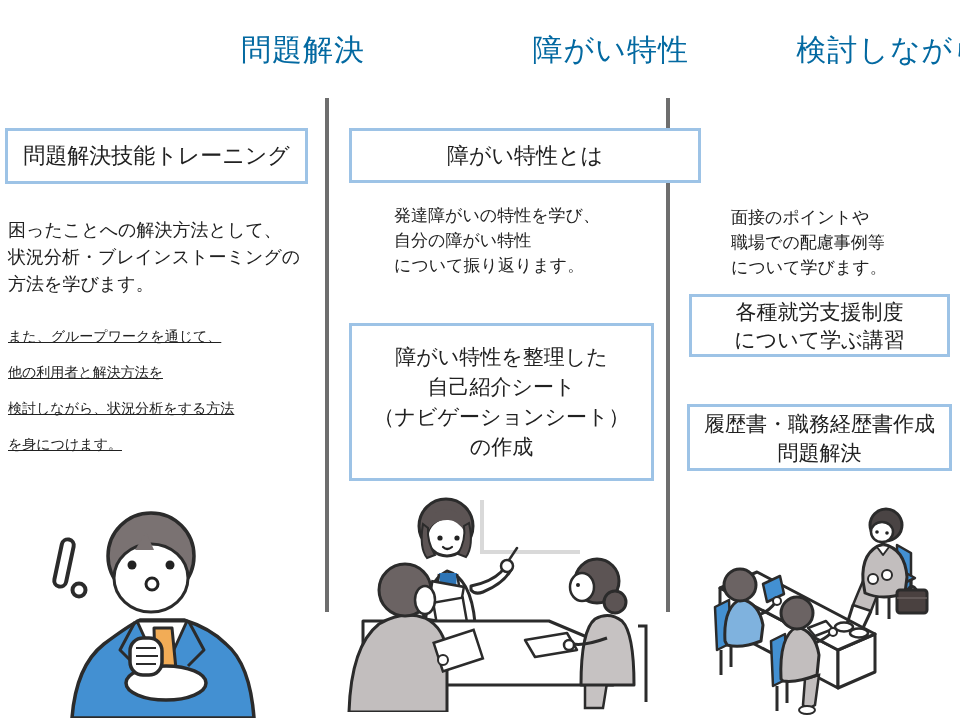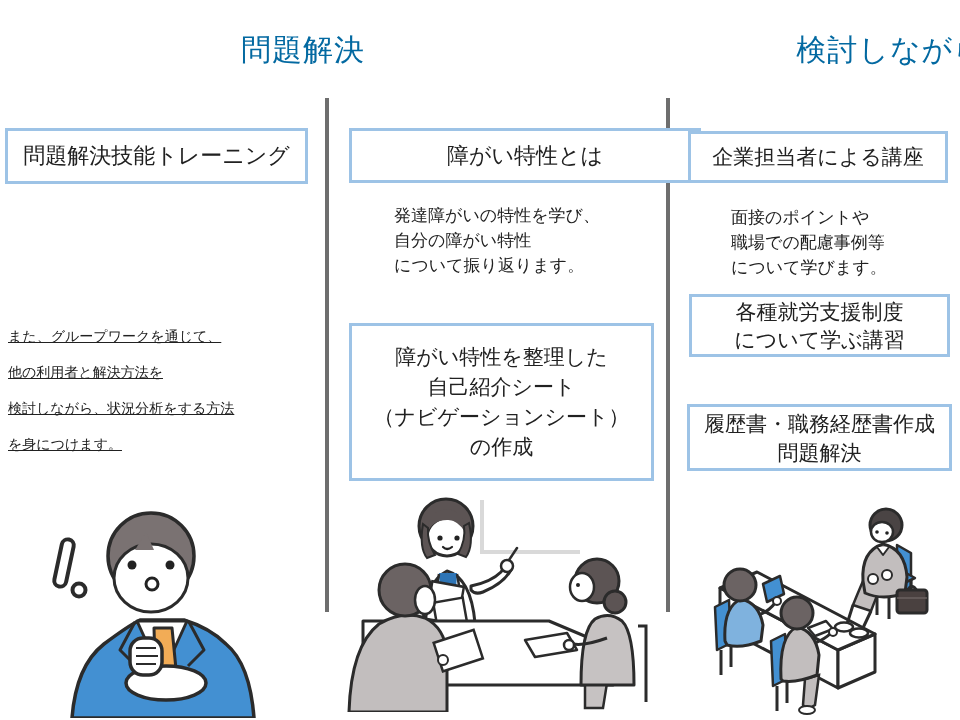--- a/index.html
+++ b/index.html
@@ -37,26 +37,30 @@
   #illu-1{left:40px;top:486px;}
   #illu-2{left:345px;top:478px;}
   #illu-3{left:685px;top:483px;}
 </style>
 </head>
 <body>
 
 <div class="slide">
 
   <div class="col-title" id="title-1">問題解決</div>
+  <div class="col-title" id="title-2">障がい特性</div>
   <div class="col-title" id="title-3">検討しながら</div>
 
   <div class="divider" id="divider-1"></div>
   <div class="divider" id="divider-2"></div>
 
   <div class="box" id="c1-box1">問題解決技能トレーニング</div>
+  <div class="para" id="c1-para1">困ったことへの解決方法として、
+状況分析・ブレインストーミングの
+方法を学びます。</div>
   <div class="para" id="c1-para2">また、グループワークを通じて、
 他の利用者と解決方法を
 検討しながら、状況分析をする方法
 を身につけます。</div>
 
   <svg class="illu" id="illu-1" width="230" height="232" viewBox="0 0 230 232" xmlns="http://www.w3.org/2000/svg">
     <g>
       <rect x="18" y="53" width="12" height="48" rx="6" transform="rotate(12 24 77)" fill="#ffffff" stroke="#2B2B2B" stroke-width="4"></rect>
       <circle cx="39" cy="104" r="6.5" fill="#ffffff" stroke="#2B2B2B" stroke-width="4"></circle>
     </g>
@@ -132,21 +136,20 @@
       <path d="M236 207 Q236 152 250 141 Q264 133 277 143 Q289 155 289 207 Z" fill="#C6C2C2" stroke="#2B2B2B" stroke-width="3" stroke-linejoin="round"></path>
       <circle cx="252" cy="103" r="22" fill="#5C5454" stroke="#2B2B2B" stroke-width="3"></circle>
       <circle cx="270" cy="124" r="11" fill="#5C5454" stroke="#2B2B2B" stroke-width="3"></circle>
       <ellipse cx="237" cy="109" rx="12" ry="14" fill="#ffffff" stroke="#2B2B2B" stroke-width="2.5"></ellipse>
       <circle cx="233" cy="107" r="2" fill="#222222"></circle>
       <path d="M262 160 Q240 168 228 166" fill="none" stroke="#2B2B2B" stroke-width="3"></path>
       <circle cx="224" cy="167" r="5" fill="#ffffff" stroke="#2B2B2B" stroke-width="2.5"></circle>
     </g>
   </svg>
 
-  <div class="box" id="c3-box1">企業担当者による講座</div>
   <div class="para" id="c3-para1">面接のポイントや
 職場での配慮事例等
 について学びます。</div>
   <div class="box" id="c3-box2">各種就労支援制度
 について学ぶ講習</div>
   <div class="box" id="c3-box3">履歴書・職務経歴書作成
 問題解決</div>
 
   <svg class="illu" id="illu-3" width="272" height="234" viewBox="0 0 272 234" xmlns="http://www.w3.org/2000/svg">
     <g>

